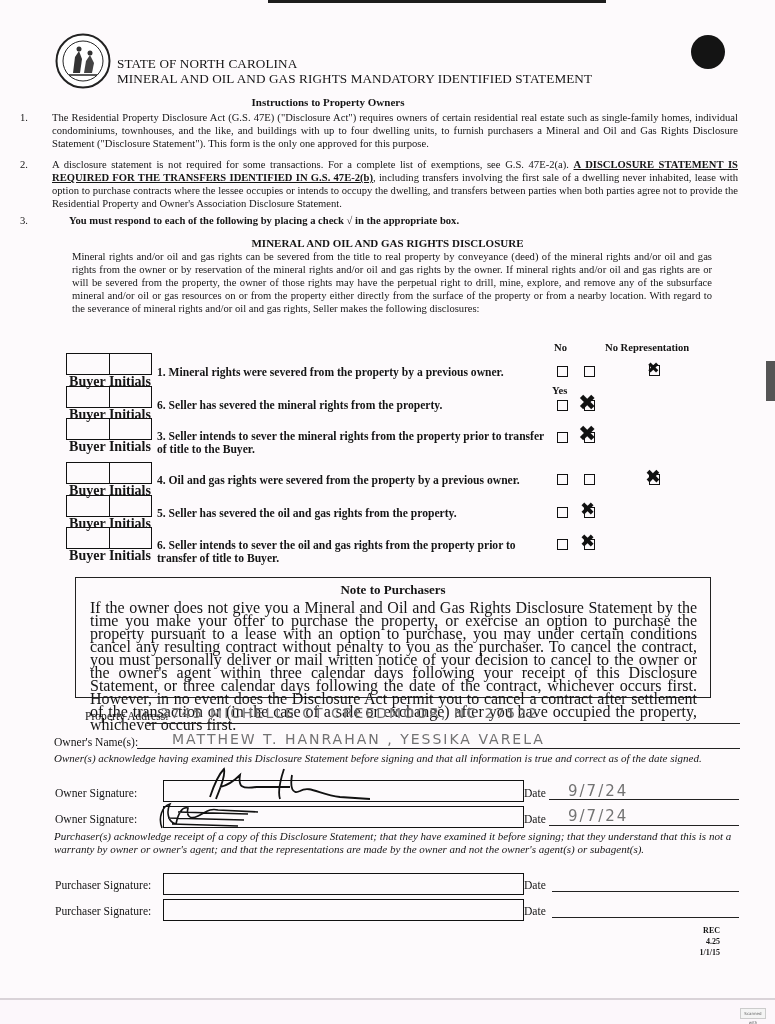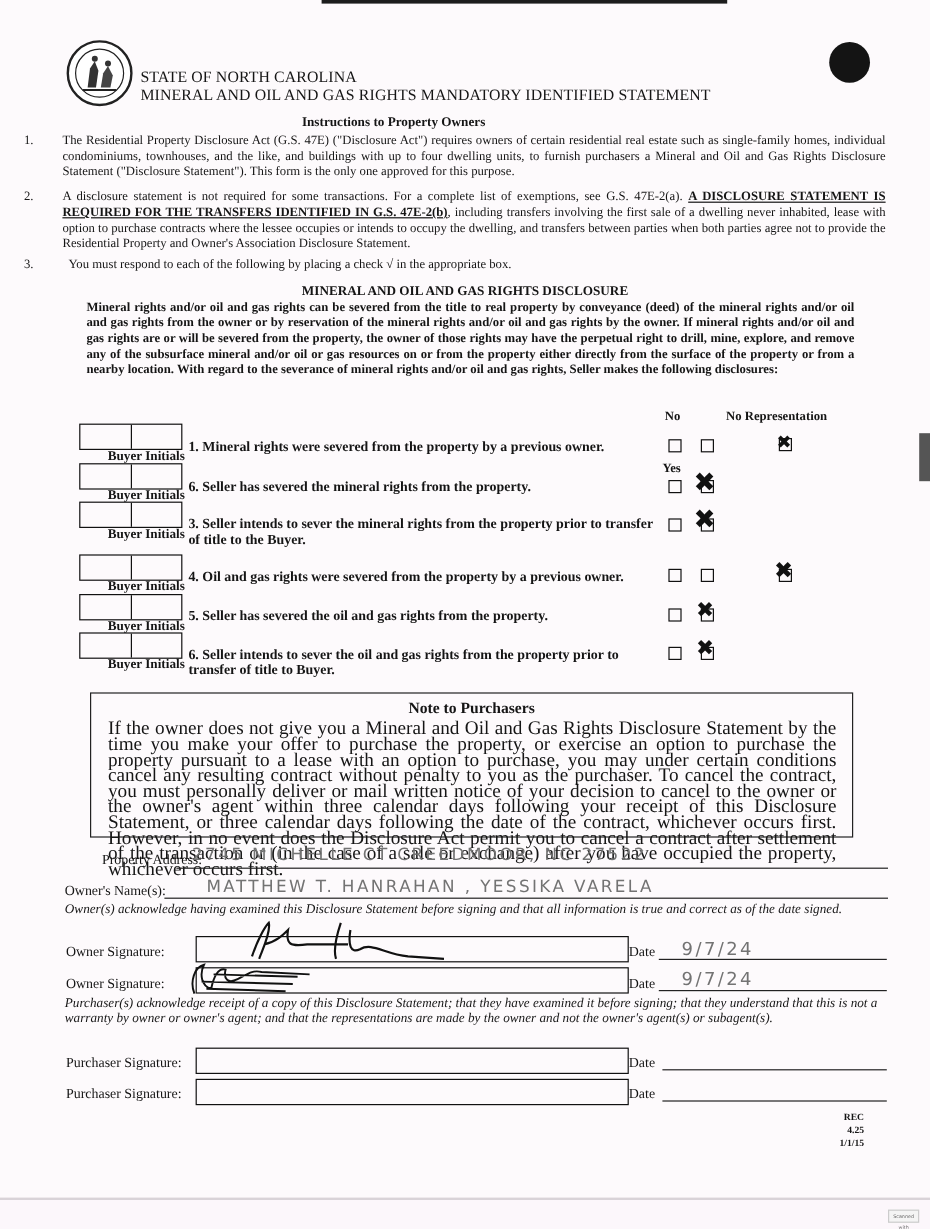--- a/index.html
+++ b/index.html
@@ -22,29 +22,29 @@
   .title div { white-space: nowrap; }
 
   .h-instr { position: absolute; left: 0; width: 656px; top: 96px; text-align: center; font-weight: bold; font-size: 11px; }
 
   .ol { position: absolute; left: 20px; width: 718px; font-size: 10.6px; line-height: 13px; }
   .ol .num { position: absolute; left: 0; }
   .ol .txt { margin-left: 53px; text-align: justify; }
   .u { text-decoration: underline; font-weight: bold; }
 
   .h-disc { position: absolute; left: 0; width: 775px; top: 237px; text-align: center; font-weight: bold; font-size: 11px; }
-  .disc-para { position: absolute; left: 72px; top: 250px; width: 640px; font-weight: bold; font-size: 10.6px; line-height: 13px; text-align: justify; }
+  .disc-para { position: absolute; left: 72px; top: 250px; width: 640px; font-weight: normal; font-size: 10.6px; line-height: 13px; text-align: justify; }
 
   .col-hdr { position: absolute; top: 342px; font-weight: bold; font-size: 10.6px; }
 
   .q-row { position: absolute; left: 66px; width: 640px; height: 36px; }
   .initials { position: absolute; left: 0; top: 0; width: 84px; height: 20px; border: 1.6px solid #111; display: flex; }
   .initials .cell { flex: 1; border-right: 1.6px solid #111; }
   .initials .cell:last-child { border-right: none; }
-  .init-label { position: absolute; left: 0; top: 21px; width: 88px; text-align: right; font-size: 11px; font-weight: bold; }
+  .init-label { position: absolute; left: 0; top: 21px; width: 88px; text-align: center; font-size: 14px; font-weight: bold; }
   .q-text { position: absolute; left: 91px; top: 8px; width: 390px; font-weight: bold; font-size: 11.6px; line-height: 13px; }
   .cb { position: absolute; width: 9px; height: 9px; border: 1.4px solid #111; }
   .mark { position: absolute; font-family: "DejaVu Sans", sans-serif; font-weight: bold; color: #111; }
 
   .note-box { position: absolute; left: 75px; top: 577px; width: 634px; height: 119px; border: 1.4px solid #222; }
   .note-title { text-align: center; font-weight: bold; font-size: 13px; margin-top: 4px; }
   .note-body { margin: 3px 13px 0 14px; font-size: 16px; line-height: 13px; text-align: justify; }
 
   .field-label { position: absolute; font-size: 11.6px; white-space: nowrap; }
   .field-line { position: absolute; height: 1px; background: #222; }
@@ -86,21 +86,21 @@
 <div class="ol" style="top:111px;">
   <span class="num">1.</span>
   <div class="txt" style="margin-left:32px;">The Residential Property Disclosure Act (G.S. 47E) ("Disclosure Act") requires owners of certain residential real estate such as single-family homes, individual condominiums, townhouses, and the like, and buildings with up to four dwelling units, to furnish purchasers a Mineral and Oil and Gas Rights Disclosure Statement ("Disclosure Statement"). This form is the only one approved for this purpose.</div>
 </div>
 <div class="ol" style="top:158px;">
   <span class="num">2.</span>
   <div class="txt" style="margin-left:32px;"><span>A disclosure statement is not required for some transactions. For a complete list of exemptions, see G.S. 47E-2(a). </span><span class="u">A DISCLOSURE STATEMENT IS REQUIRED FOR THE TRANSFERS IDENTIFIED IN G.S. 47E-2(b)</span><span>, including transfers involving the first sale of a dwelling never inhabited, lease with option to purchase contracts where the lessee occupies or intends to occupy the dwelling, and transfers between parties when both parties agree not to provide the Residential Property and Owner's Association Disclosure Statement.</span></div>
 </div>
 <div class="ol" style="top:214px;">
   <span class="num">3.</span>
-  <div class="txt" style="margin-left:37px;">You must respond to each of the following by placing a check √ in the appropriate box.</div>
+  <div class="txt" style="margin-left:49px;font-weight:bold;">You must respond to each of the following by placing a check √ in the appropriate box.</div>
 </div>
 
 <div class="h-disc">MINERAL AND OIL AND GAS RIGHTS DISCLOSURE</div>
 <div class="disc-para">Mineral rights and/or oil and gas rights can be severed from the title to real property by conveyance (deed) of the mineral rights and/or oil and gas rights from the owner or by reservation of the mineral rights and/or oil and gas rights by the owner. If mineral rights and/or oil and gas rights are or will be severed from the property, the owner of those rights may have the perpetual right to drill, mine, explore, and remove any of the subsurface mineral and/or oil or gas resources on or from the property either directly from the surface of the property or from a nearby location. With regard to the severance of mineral rights and/or oil and gas rights, Seller makes the following disclosures:</div>
 
 <div class="col-hdr" style="left:552px;margin-top:43px;">Yes</div>
 <div class="col-hdr" style="left:554px;">No</div>
 <div class="col-hdr" style="left:605px;">No Representation</div>
 
 <div class="q-row" style="top:353px;">

